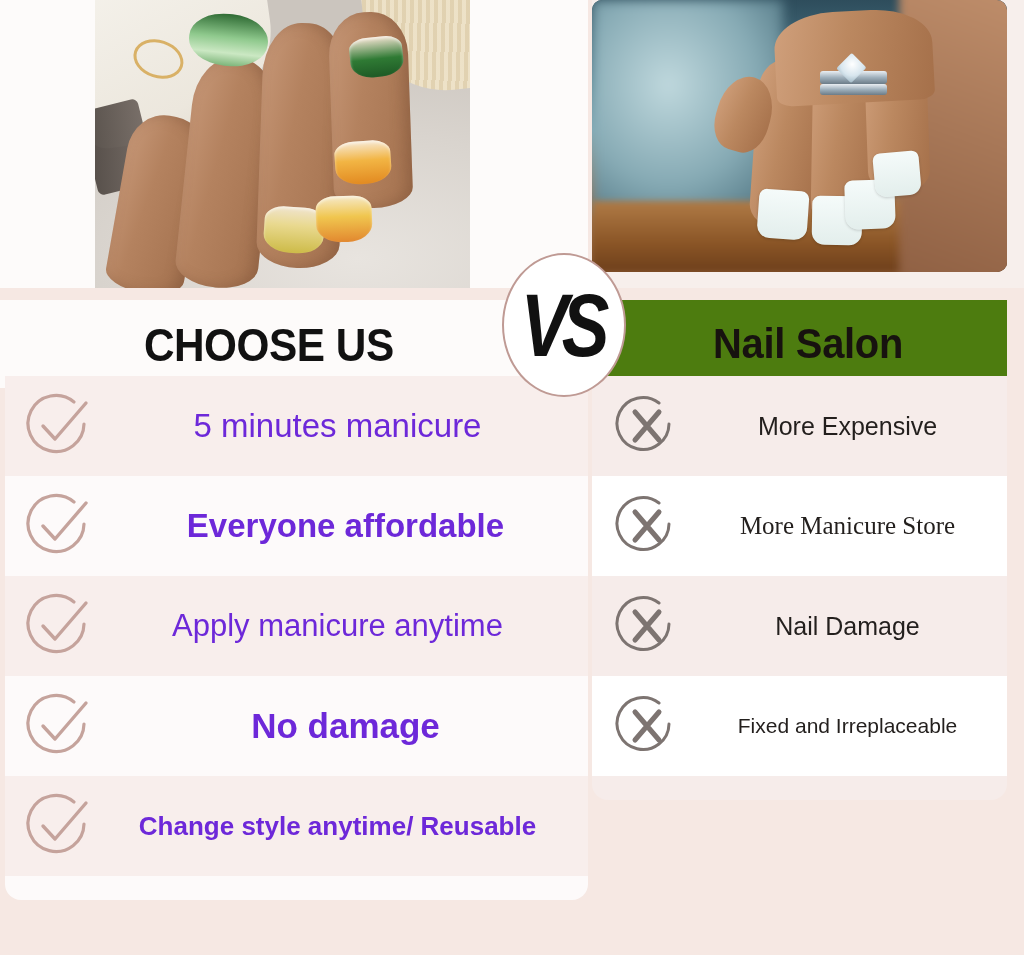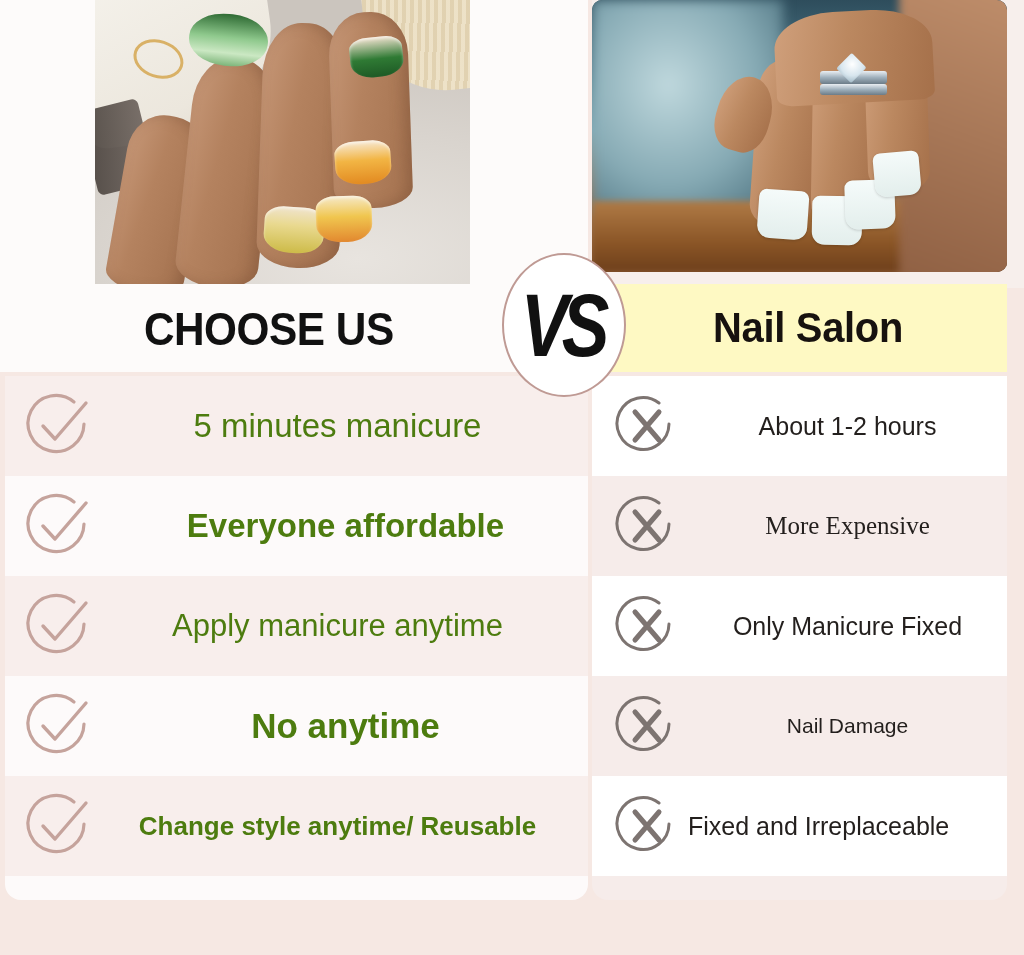--- a/index.html
+++ b/index.html
@@ -144,33 +144,33 @@
   .r-stone {
     position: absolute;
     background: radial-gradient(circle at 40% 35%, #ffffff, #d8e6ee 60%, #9fb7c4);
     border-radius: 2px;
     transform: rotate(45deg);
   }
 
   
   #heading-band {
     position: absolute;
-    left: 0; top: 284px;
+    left: 0; top: 300px;
     width: 1024px; height: 88px;
   }
   .head-left {
     position: absolute;
     left: 0; top: 0; width: 588px; height: 88px;
     background: #fdfbfa;
     display: flex; align-items: center; justify-content: center;
   }
   .head-right {
     position: absolute;
     left: 592px; top: 0; width: 415px; height: 88px;
-    background: #fef9c3;
+    background: #4d7c0f;
     display: flex; align-items: center; justify-content: center;
   }
   .head-left-title {
     font-size: 47px;
     font-weight: 700;
     letter-spacing: -0.5px;
     color: #111111;
     transform: scaleX(.9);
     transform-origin: center;
     margin-right: 50px;
@@ -242,21 +242,21 @@
     flex: 0 0 auto;
     display: flex;
     align-items: center;
     justify-content: center;
   }
   .card.left  .icon-cell { width: 108px; }
   .card.right .icon-cell { width: 110px; }
 
   .label {
     flex: 1 1 auto;
-    color: #4d7c0f;
+    color: #6d28d9;
     white-space: nowrap;
   }
   .card.left .label {
     text-align: center;
     padding-right: 26px;
   }
   .card.right .label {
     text-align: center;
     padding-right: 14px;
     color: #231f1d;
@@ -390,83 +390,74 @@
       <span class="label">Apply manicure anytime</span>
     </div>
 
     <div class="row h100 white">
       <span class="icon-cell">
         <svg class="check-ic" width="74" height="74" viewBox="0 0 74 74">
           <path d="M52 13 A28 28 0 1 0 62 35" fill="none" stroke="#c5a39c" stroke-width="3.2" stroke-linecap="round"></path>
           <path d="M21 37 L33 50 L64 14" fill="none" stroke="#c5a39c" stroke-width="3.4" stroke-linecap="round" stroke-linejoin="round"></path>
         </svg>
       </span>
-      <span class="label">No anytime</span>
+      <span class="label">No damage</span>
     </div>
 
     <div class="row h100 pink">
       <span class="icon-cell">
         <svg class="check-ic" width="74" height="74" viewBox="0 0 74 74">
           <path d="M52 13 A28 28 0 1 0 62 35" fill="none" stroke="#c5a39c" stroke-width="3.2" stroke-linecap="round"></path>
           <path d="M21 37 L33 50 L64 14" fill="none" stroke="#c5a39c" stroke-width="3.4" stroke-linecap="round" stroke-linejoin="round"></path>
         </svg>
       </span>
       <span class="label">Change style anytime/ Reusable</span>
     </div>
 
     <div class="row tail white"></div>
   </div>
 
   <div class="card right">
 
-    <div class="row h100 white">
+
+    <div class="row h100 pink">
       <span class="icon-cell">
         <svg class="x-ic" width="64" height="64" viewBox="0 0 64 64">
           <path d="M44 9 A26 26 0 1 0 54 30" fill="none" stroke="#7d7471" stroke-width="3" stroke-linecap="round"></path>
           <path d="M20 18 L44 46 M44 18 L20 46" fill="none" stroke="#7d7471" stroke-width="5" stroke-linecap="round"></path>
         </svg>
       </span>
-      <span class="label">About 1-2 hours</span>
-    </div>
-
-    <div class="row h100 pink">
+      <span class="label">More Expensive</span>
+    </div>
+
+    <div class="row h100 white">
       <span class="icon-cell">
         <svg class="x-ic" width="64" height="64" viewBox="0 0 64 64">
           <path d="M44 9 A26 26 0 1 0 54 30" fill="none" stroke="#7d7471" stroke-width="3" stroke-linecap="round"></path>
           <path d="M20 18 L44 46 M44 18 L20 46" fill="none" stroke="#7d7471" stroke-width="5" stroke-linecap="round"></path>
         </svg>
       </span>
-      <span class="label">More Expensive</span>
-    </div>
-
-    <div class="row h100 white">
+      <span class="label">More Manicure Store</span>
+    </div>
+
+    <div class="row h100 pink">
       <span class="icon-cell">
         <svg class="x-ic" width="64" height="64" viewBox="0 0 64 64">
           <path d="M44 9 A26 26 0 1 0 54 30" fill="none" stroke="#7d7471" stroke-width="3" stroke-linecap="round"></path>
           <path d="M20 18 L44 46 M44 18 L20 46" fill="none" stroke="#7d7471" stroke-width="5" stroke-linecap="round"></path>
         </svg>
       </span>
-      <span class="label">Only Manicure Fixed</span>
-    </div>
-
-    <div class="row h100 pink">
+      <span class="label">Nail Damage</span>
+    </div>
+
+    <div class="row h100 white">
       <span class="icon-cell">
         <svg class="x-ic" width="64" height="64" viewBox="0 0 64 64">
           <path d="M44 9 A26 26 0 1 0 54 30" fill="none" stroke="#7d7471" stroke-width="3" stroke-linecap="round"></path>
           <path d="M20 18 L44 46 M44 18 L20 46" fill="none" stroke="#7d7471" stroke-width="5" stroke-linecap="round"></path>
         </svg>
       </span>
-      <span class="label">Nail Damage</span>
-    </div>
-
-    <div class="row h100 white">
-      <span class="icon-cell">
-        <svg class="x-ic" width="64" height="64" viewBox="0 0 64 64">
-          <path d="M44 9 A26 26 0 1 0 54 30" fill="none" stroke="#7d7471" stroke-width="3" stroke-linecap="round"></path>
-          <path d="M20 18 L44 46 M44 18 L20 46" fill="none" stroke="#7d7471" stroke-width="5" stroke-linecap="round"></path>
-        </svg>
-      </span>
       <span class="label">Fixed and Irreplaceable</span>
     </div>
 
     <div class="row tail pink"></div>
   </div>
 </div>
 
 </body></html>

